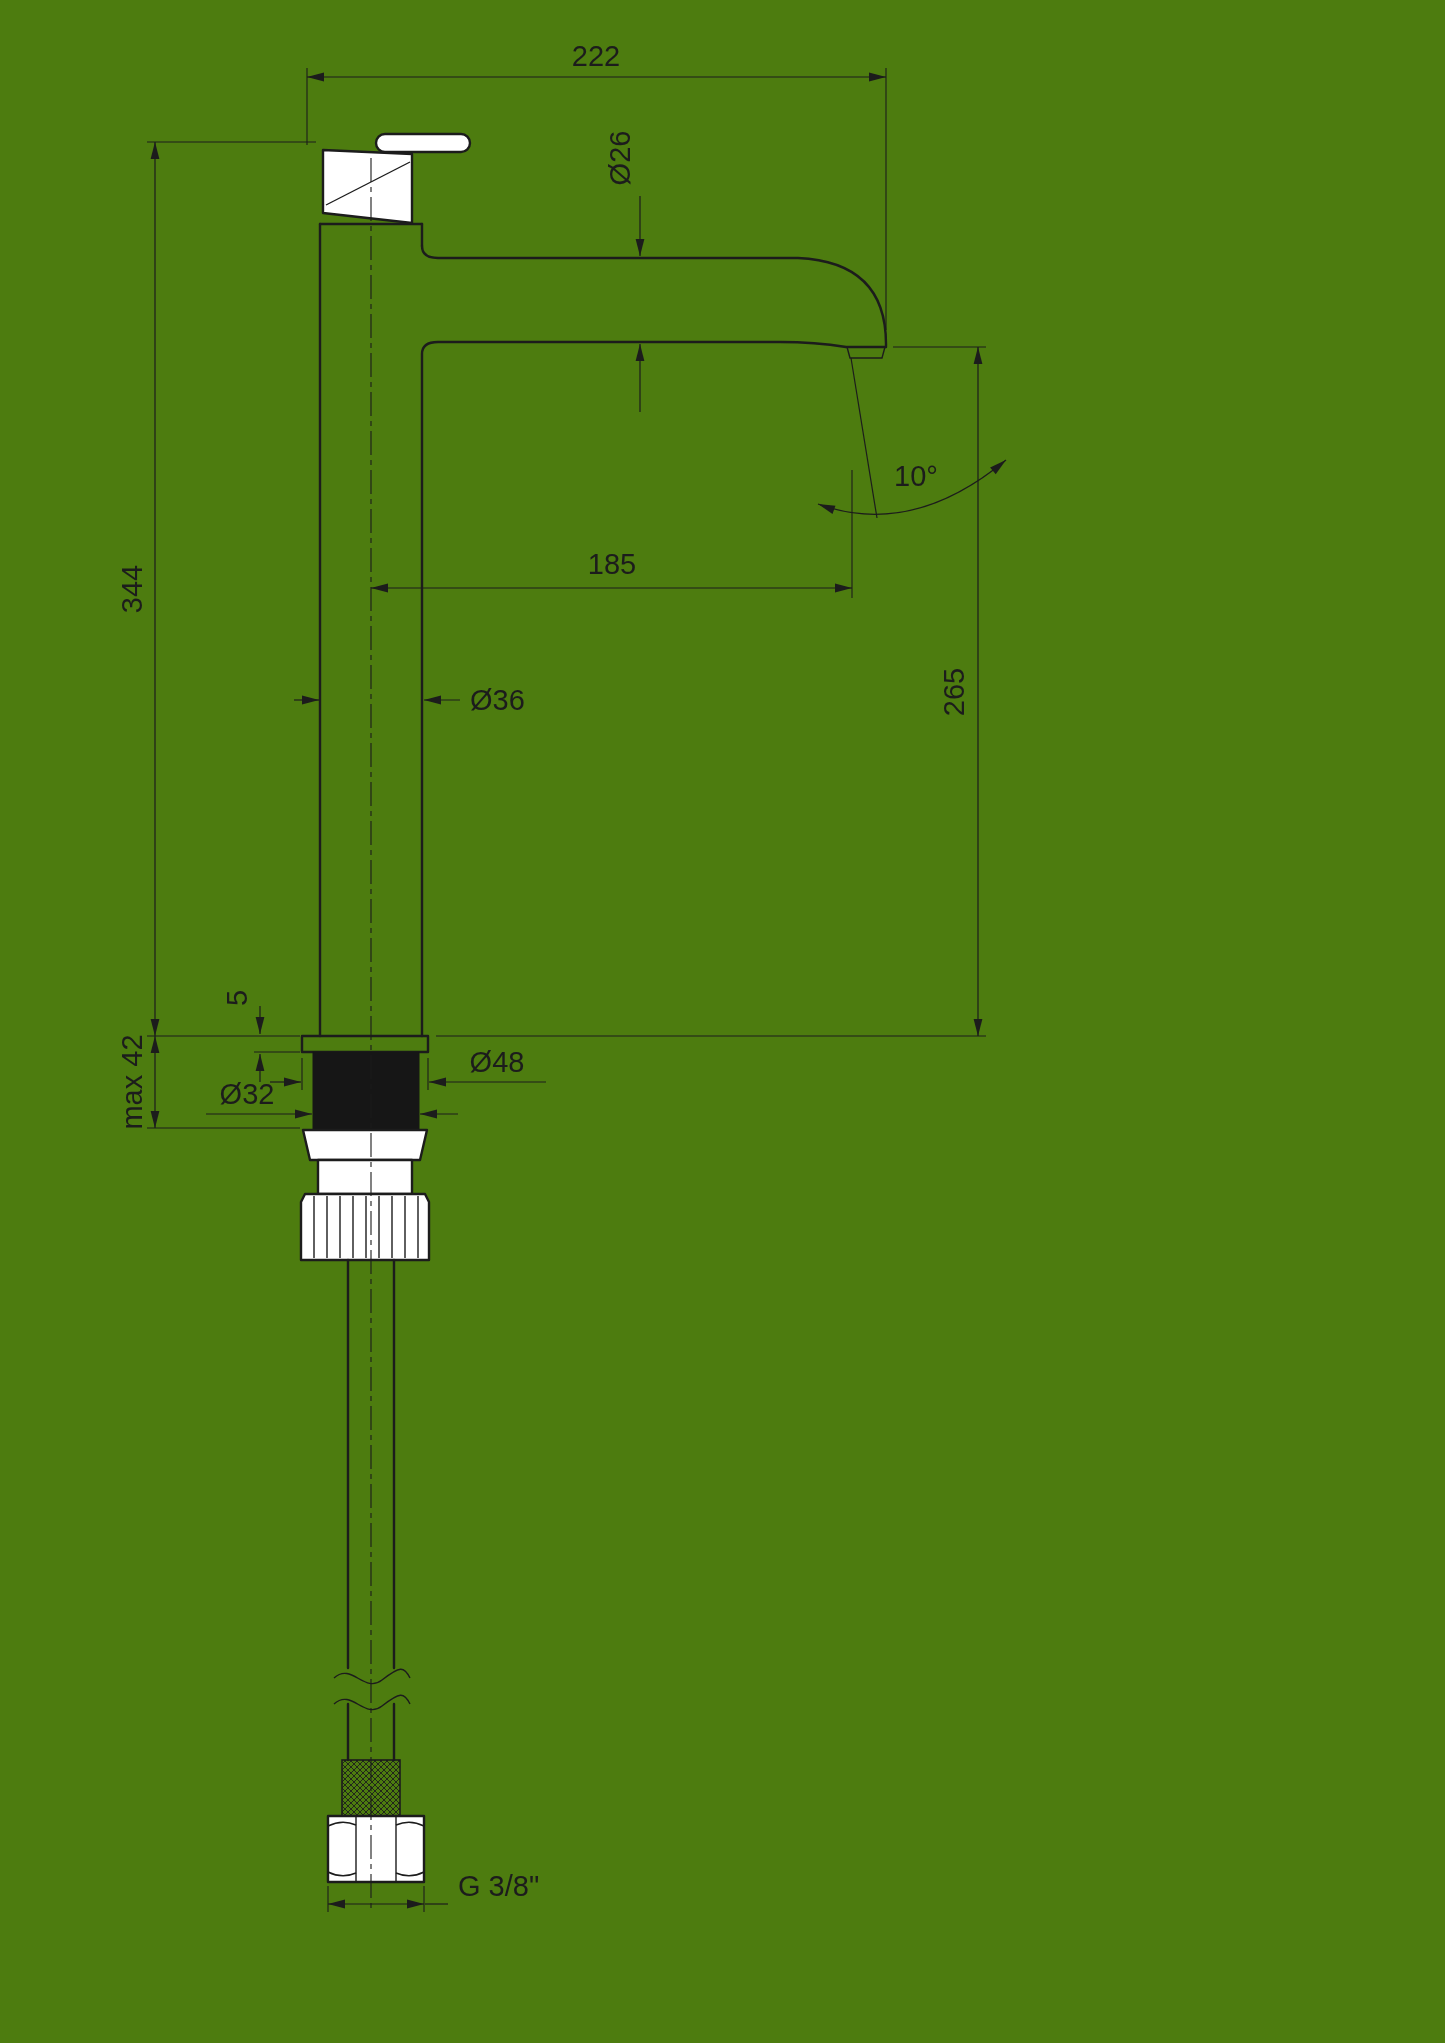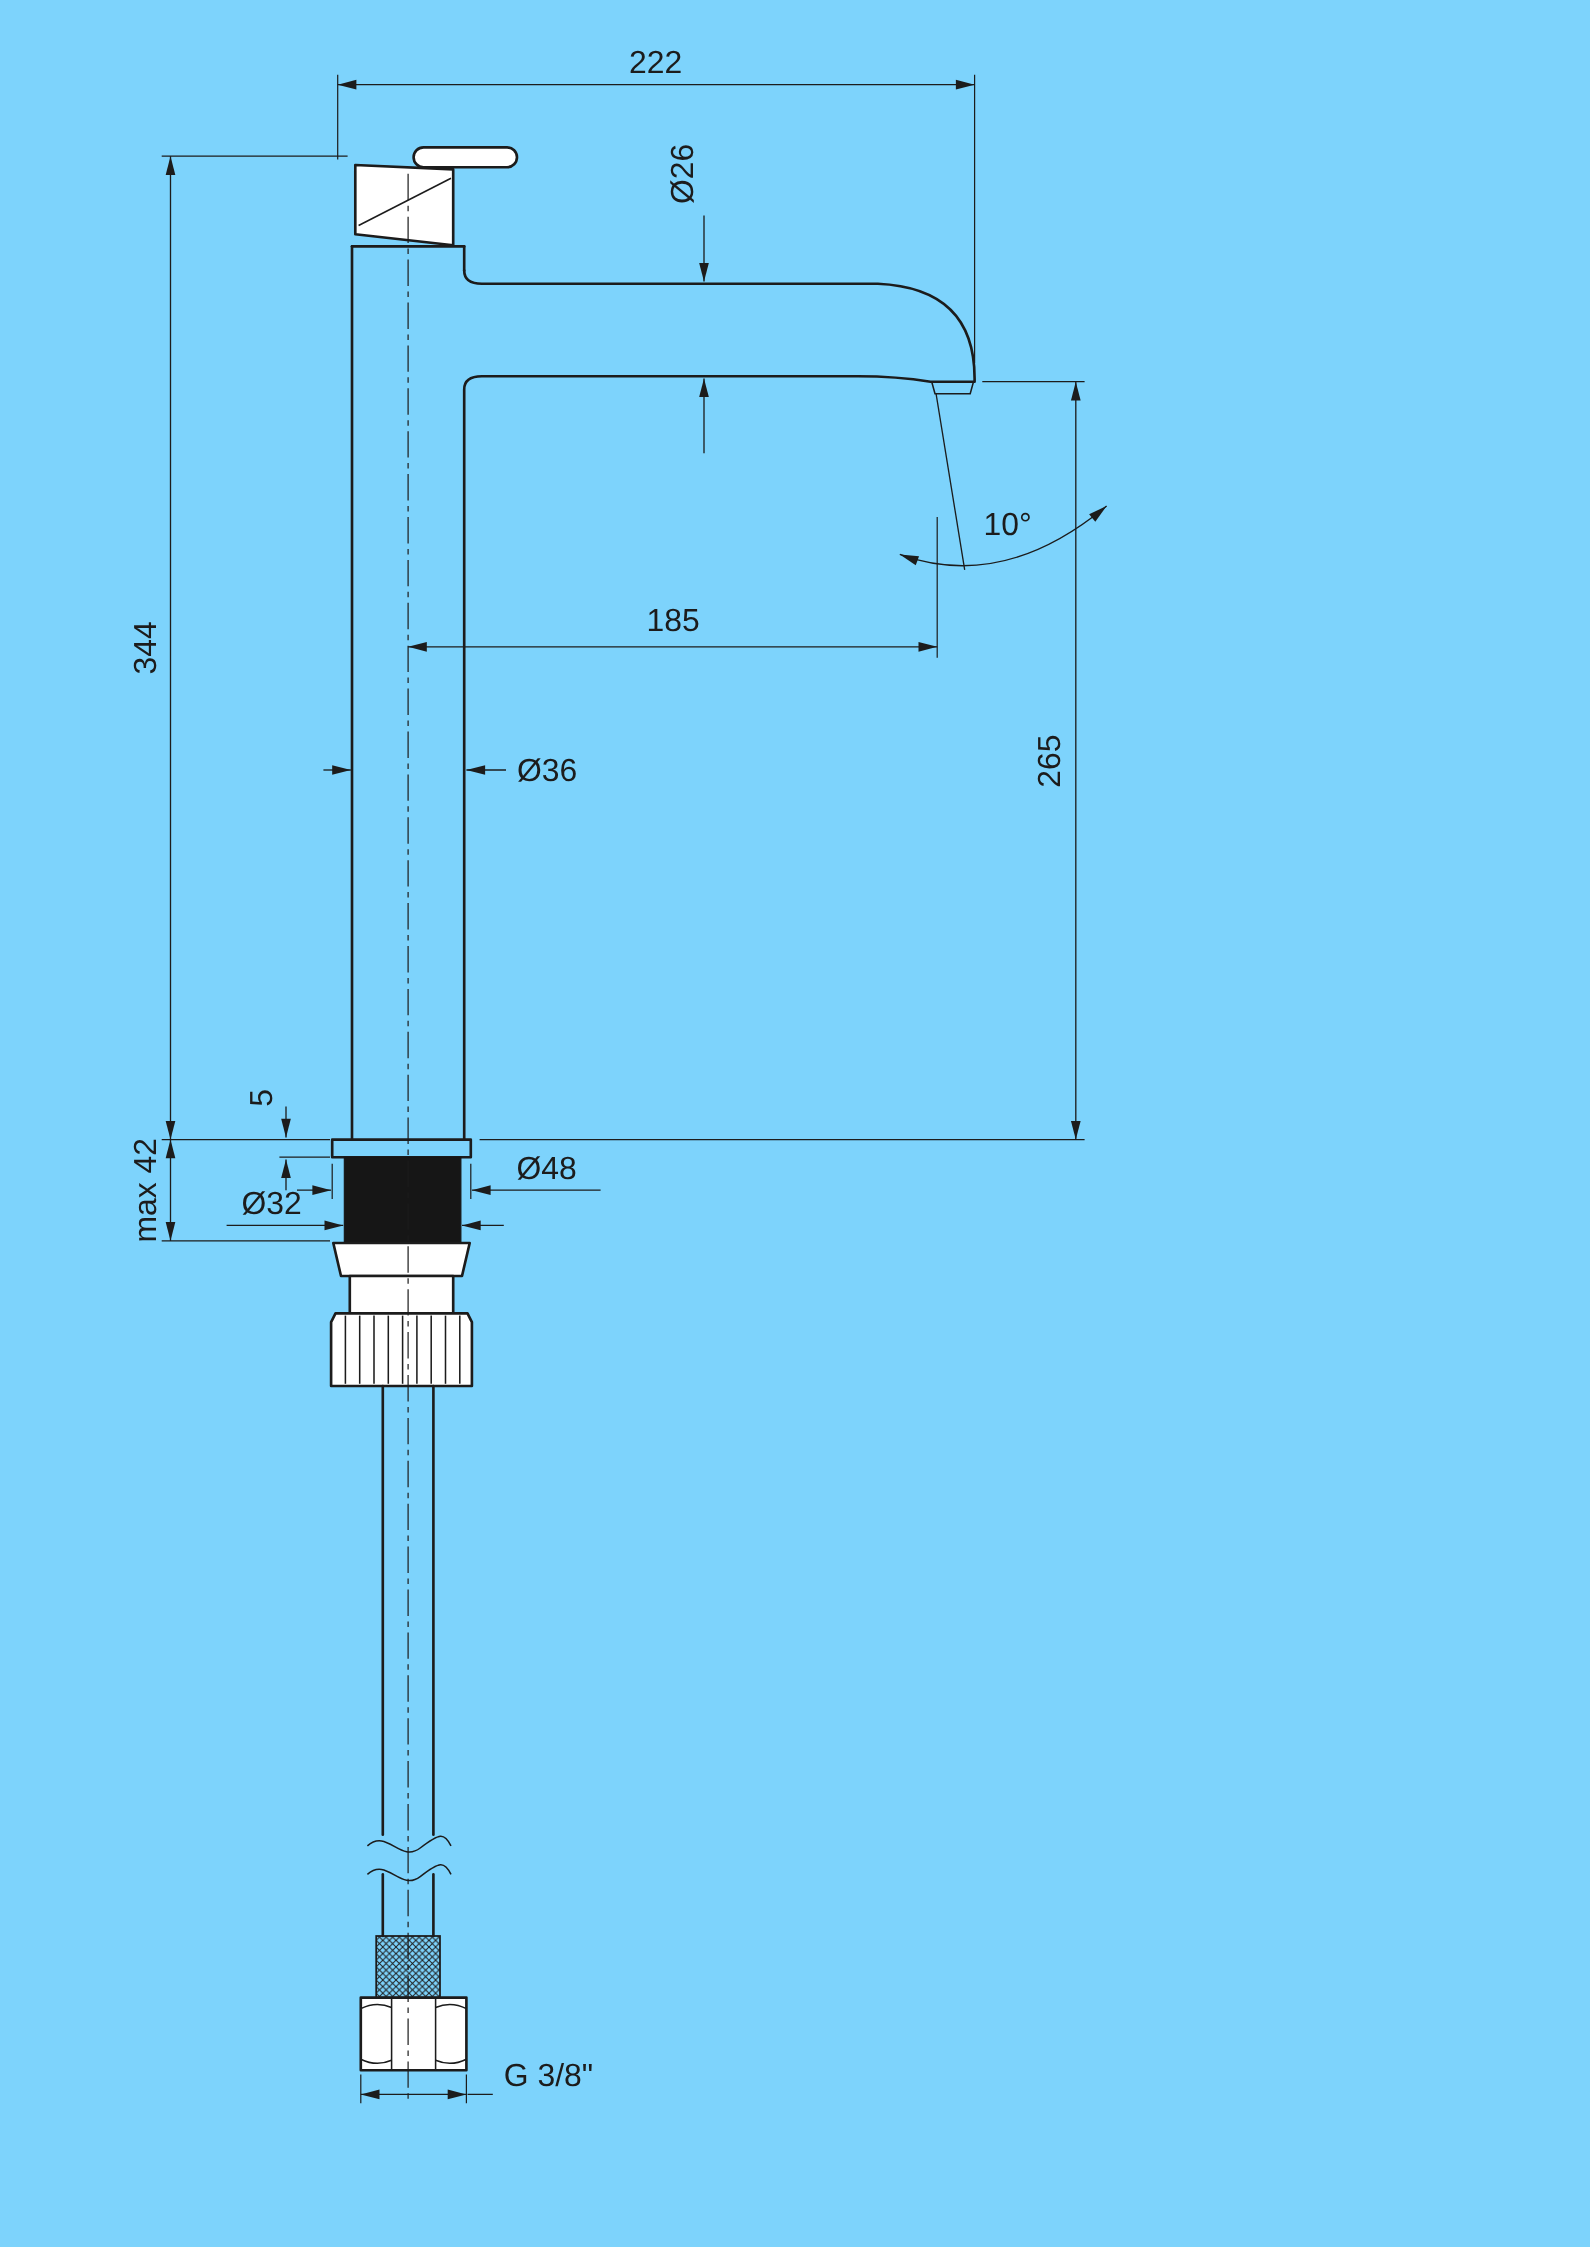--- a/index.html
+++ b/index.html
@@ -1,16 +1,16 @@
 <!DOCTYPE html>
 <html><head>
 <meta charset="utf-8">
 <style>
   html,body{margin:0;padding:0;background:#ffffff;}
-  .stage{width:1445px;height:2043px;background:#7dd3fc;position:relative;}
+  .stage{width:1445px;height:2043px;background:#4d7c0f;position:relative;}
   svg{display:block;}
   svg text{
     font-family:"Liberation Sans","DejaVu Sans",sans-serif;
     font-size:29px;
     fill:#1c1c1c;
   }
   .thick{stroke:#1c1c1c;stroke-width:2.4;fill:none;stroke-linejoin:round;stroke-linecap:round;}
   .thickw{stroke:#1c1c1c;stroke-width:2.4;fill:#ffffff;stroke-linejoin:round;}
   .med{stroke:#1c1c1c;stroke-width:1.4;fill:none;}
   .dim{stroke:#1c1c1c;stroke-width:1.2;fill:none;}

